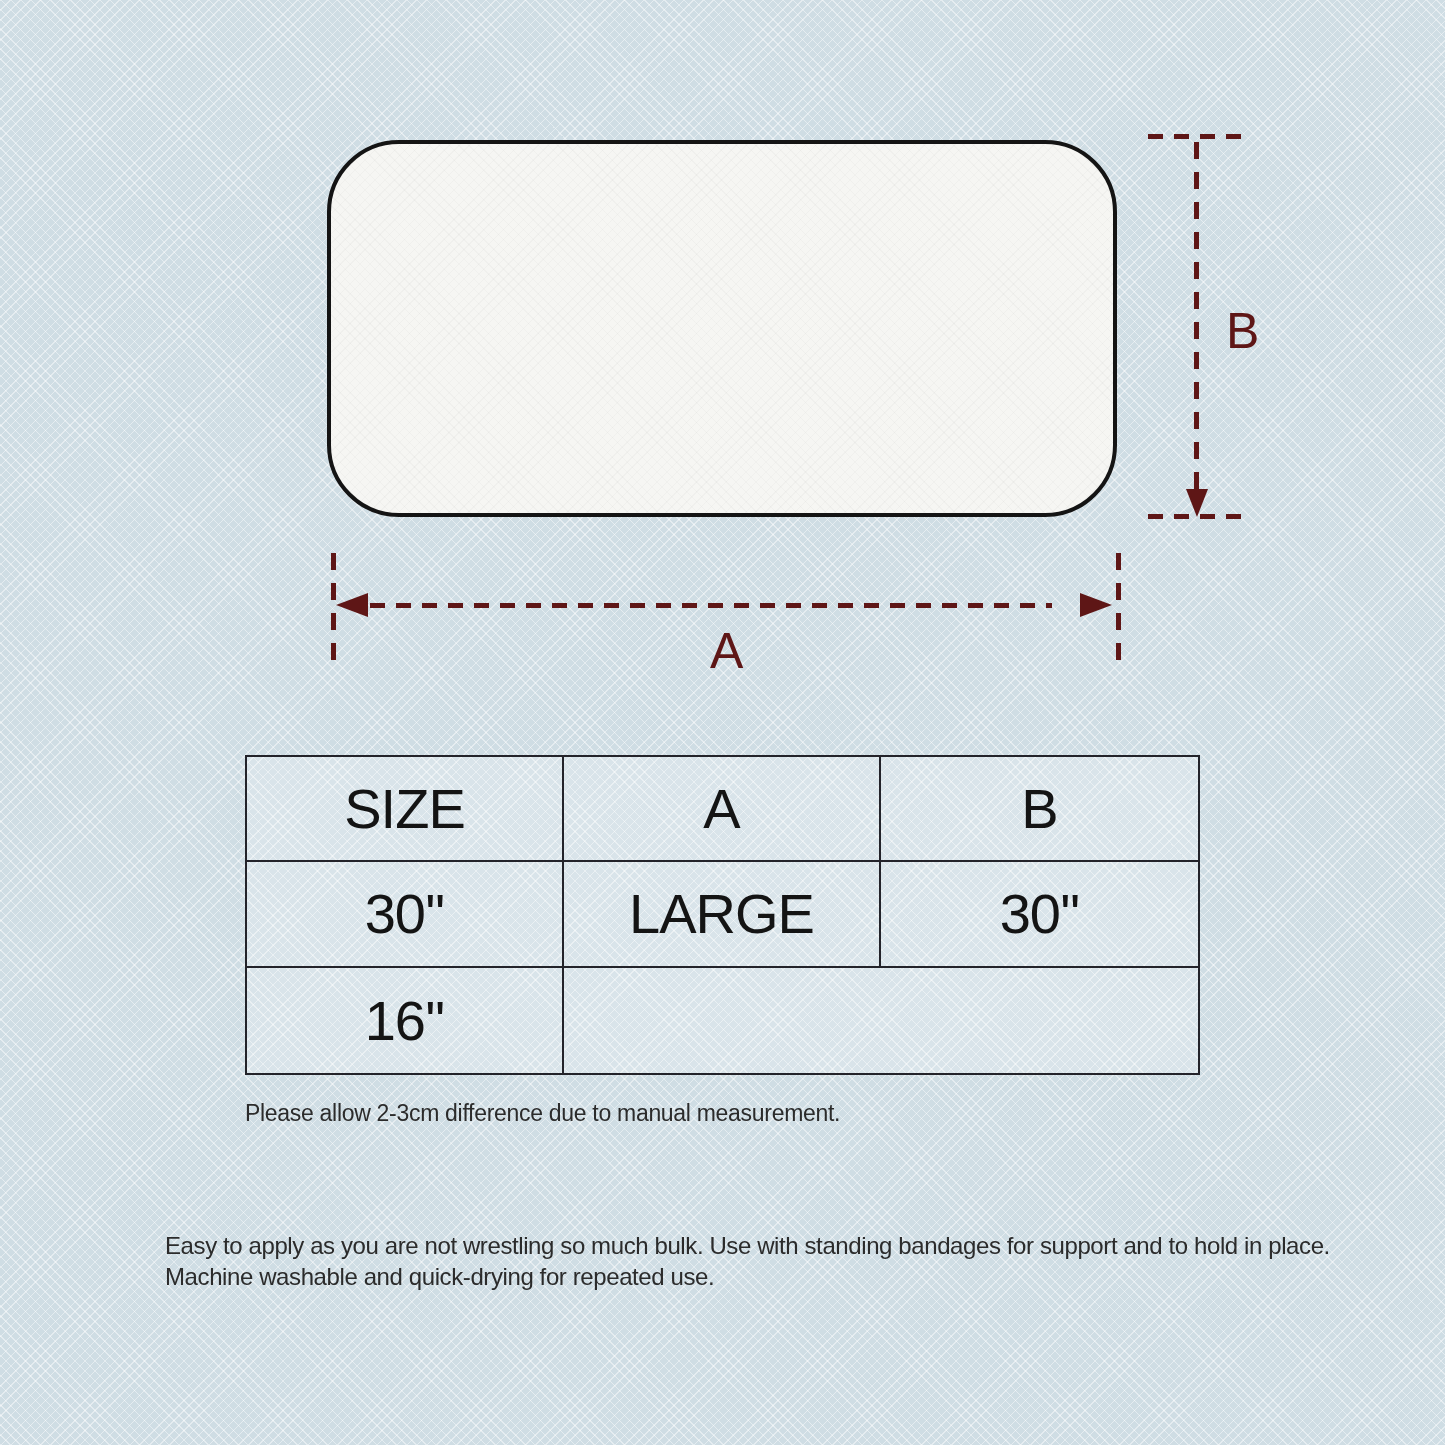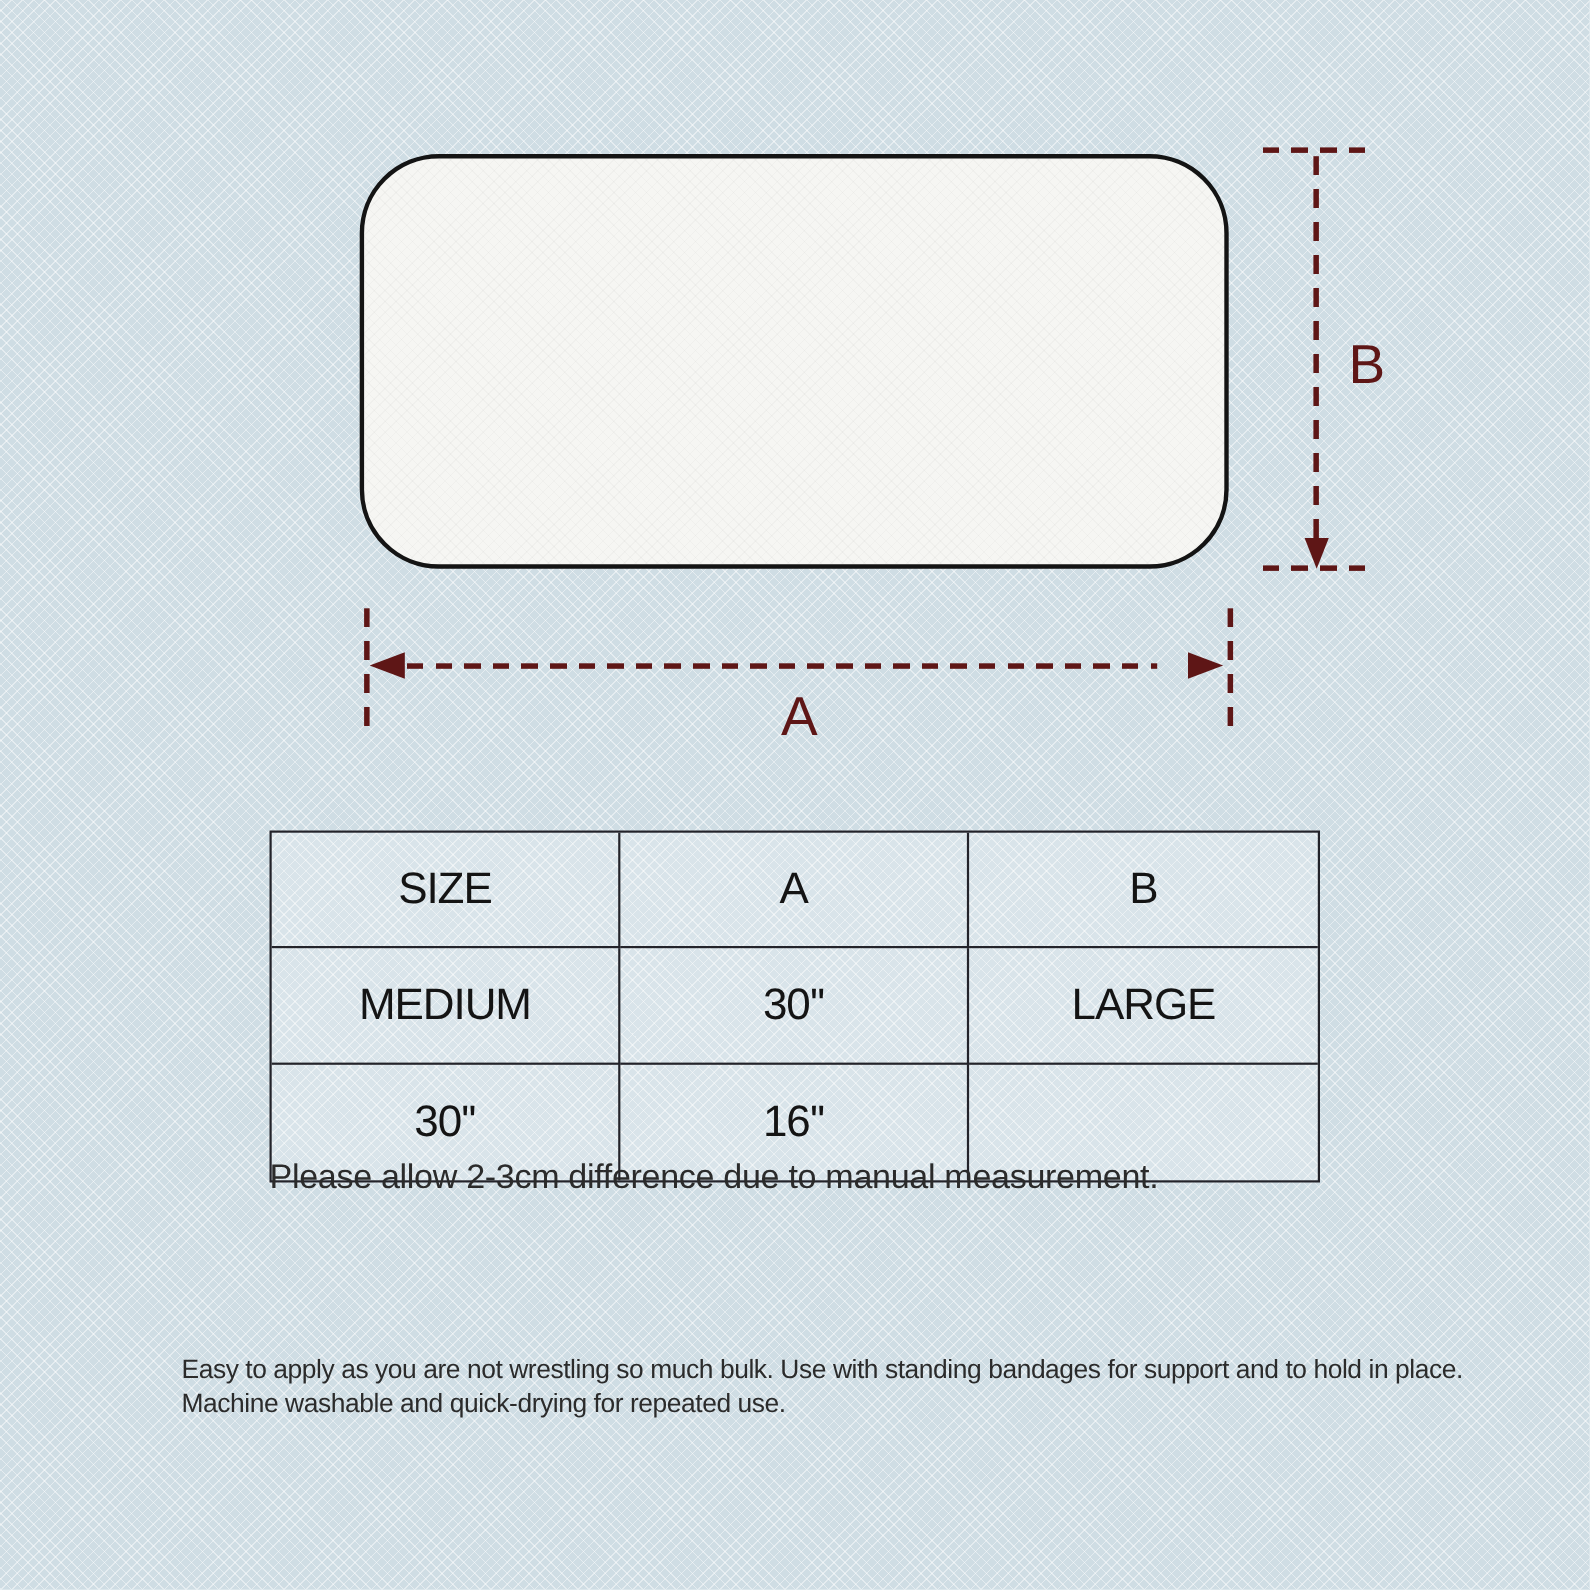--- a/index.html
+++ b/index.html
@@ -82,34 +82,34 @@
     display: grid;
     grid-template-columns: 1fr 1fr 1fr;
     grid-template-rows: 1fr 1fr 1fr;
     border: 2px solid #23232a;
     background: rgba(255,255,255,0.22);
   }
   .cell {
     display: flex;
     align-items: center;
     justify-content: center;
-    font-size: 40px;
+    font-size: 56px;
     letter-spacing: -1px;
     color: #141414;
     border-right: 2px solid #23232a;
     border-bottom: 2px solid #23232a;
   }
   .cell:nth-child(3n) { border-right: none; }
   .cell:nth-child(n+7) { border-bottom: none; }
 
   
   .note {
     position: absolute;
-    left: 245px; top: 1052px;
-    font-size: 31px;
+    left: 245px; top: 1100px;
+    font-size: 23px;
     letter-spacing: -0.3px;
     color: #2b2b2b;
   }
   .description {
     position: absolute;
     left: 165px; top: 1230px;
     width: 1215px;
     font-size: 24px;
     line-height: 1.3;
     letter-spacing: -0.4px;
@@ -134,21 +134,20 @@
   <div class="arr arr-left a-arrow-left"></div>
   <div class="dash-h a-line"></div>
   <div class="arr arr-right a-arrow-right"></div>
   <div class="dim-label a-label">A</div>
 
   <div id="size-table">
     <div class="cell">SIZE</div>
     <div class="cell">A</div>
     <div class="cell">B</div>
 
-    <div class="cell">MEDIUM</div>
     <div class="cell">30''</div>
 
     <div class="cell">LARGE</div>
     <div class="cell">30''</div>
     <div class="cell">16''</div>
   </div>
 
   <div class="note">Please allow 2-3cm difference due to manual measurement.</div>
 
   <div class="description">Easy to apply as you are not wrestling so much bulk. Use with standing bandages for support and to hold in place. Machine washable and quick-drying for repeated use.</div>

